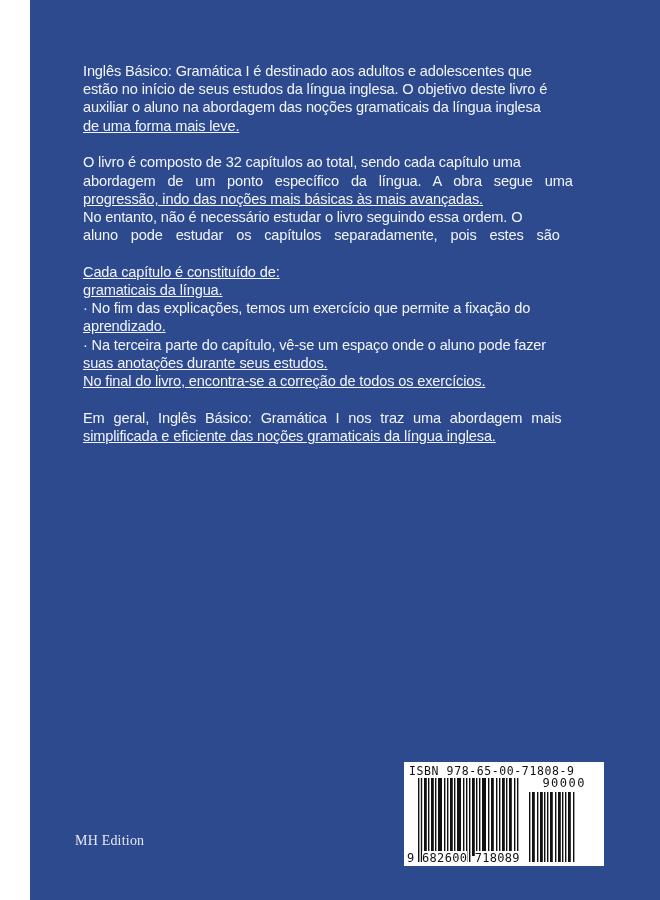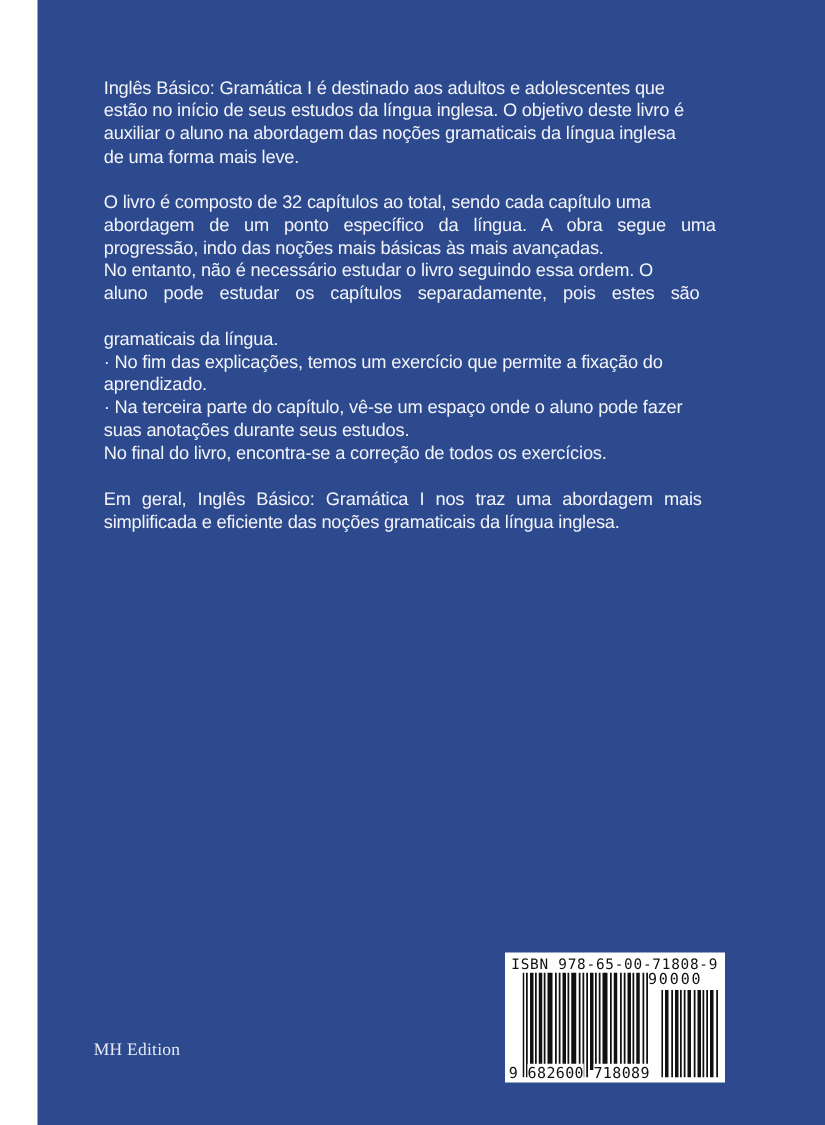--- a/index.html
+++ b/index.html
@@ -32,35 +32,36 @@
     }
     .blurb p {
       margin: 0;
       text-align: justify;
     }
     .blurb .para-gap {
       height: 18.5px;
     }
     .blurb .line-last {
       text-align: left;
+      text-decoration: underline;
     }
     .publisher {
       position: absolute;
       left: 45px;
       top: 833px;
       color: #e6e9f3;
       font-family: "Liberation Serif", serif;
       font-size: 14px;
       letter-spacing: 0.2px;
     }
     .barcode-box {
       position: absolute;
       left: 374px;
       top: 762px;
-      width: 176px;
+      width: 200px;
       height: 104px;
       background: #ffffff;
       box-sizing: border-box;
     }
     .isbn-text {
       position: absolute;
       left: 5px;
       top: 2px;
       font-family: "DejaVu Sans Mono", monospace;
       font-size: 11.5px;
@@ -123,20 +124,21 @@
     <div>
       <p>O livro é composto de 32 capítulos ao total, sendo cada capítulo uma</p>
       <p style="word-spacing:8px;">abordagem de um ponto específico da língua. A obra segue uma</p>
       <p class="line-last">progressão, indo das noções mais básicas às mais avançadas.</p>
       <p>No entanto, não é necessário estudar o livro seguindo essa ordem. O</p>
       <p style="word-spacing:9px;">aluno pode estudar os capítulos separadamente, pois estes são</p>
     </div>
     <div class="para-gap"></div>
 
     <div>
+      <p class="line-last">Cada capítulo é constituído de:</p>
       <p class="line-last">gramaticais da língua.</p>
       <p>· No fim das explicações, temos um exercício que permite a fixação do</p>
       <p class="line-last">aprendizado.</p>
       <p>· Na terceira parte do capítulo, vê-se um espaço onde o aluno pode fazer</p>
       <p class="line-last">suas anotações durante seus estudos.</p>
       <p class="line-last">No final do livro, encontra-se a correção de todos os exercícios.</p>
     </div>
     <div class="para-gap"></div>
 
     <div>

